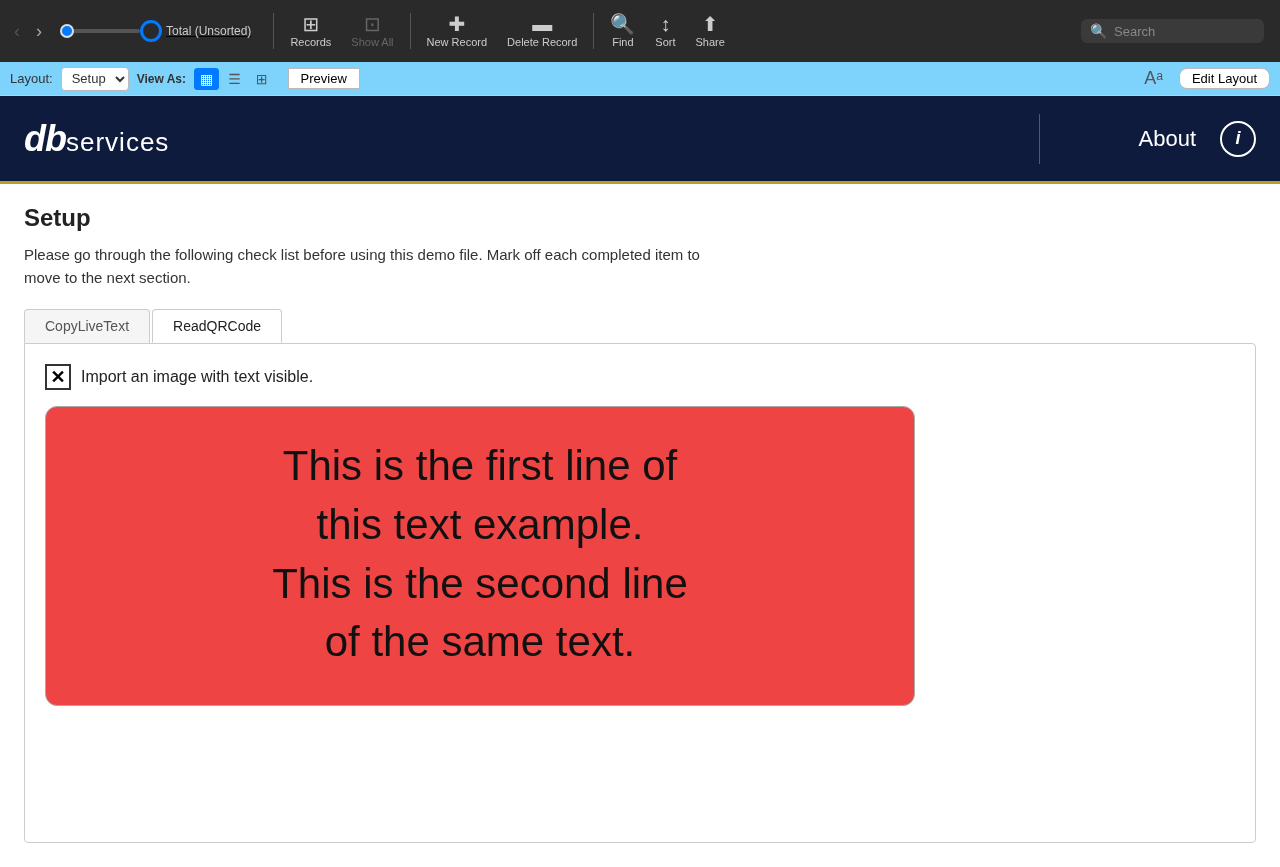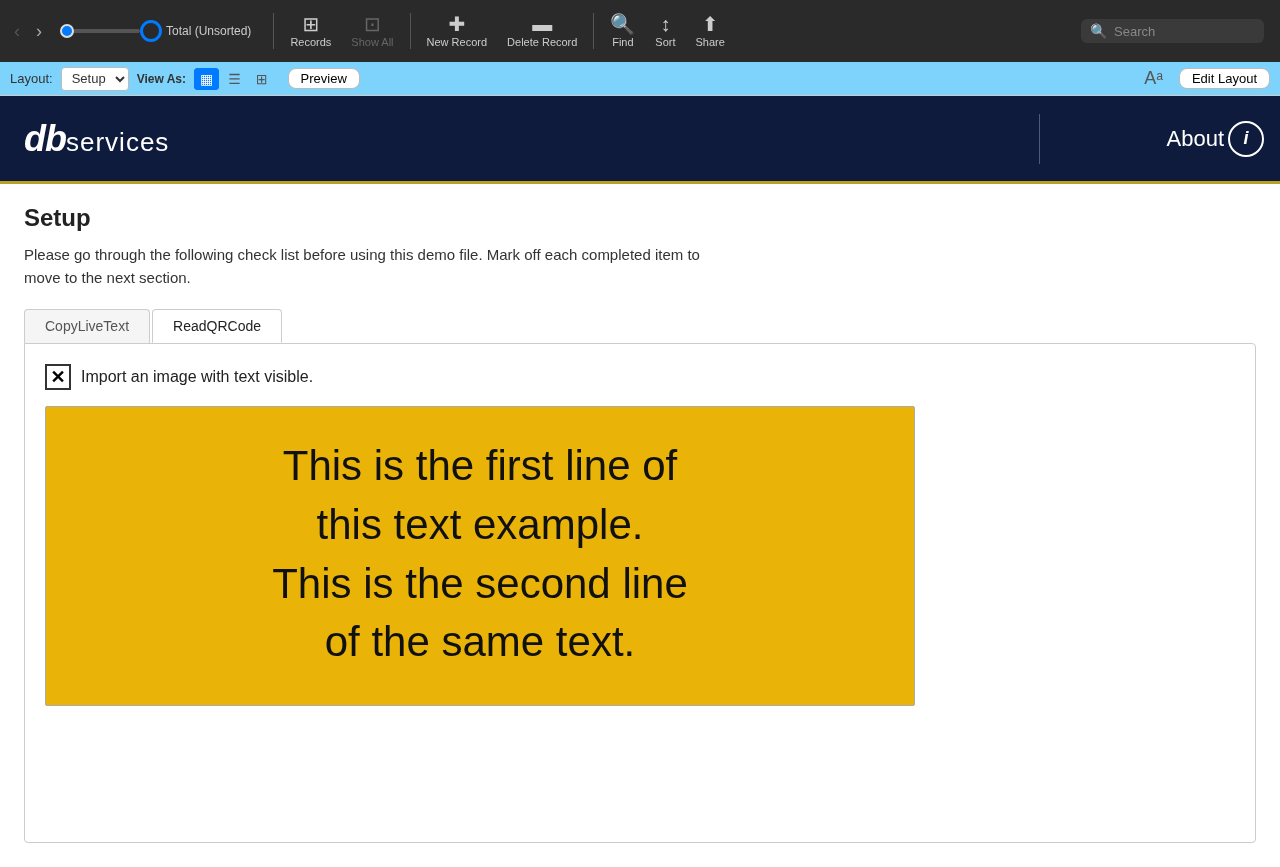--- a/index.html
+++ b/index.html
@@ -133,21 +133,21 @@
       font-size: 14px;
     }
     .view-icon-btn.active {
       background: #007aff;
       color: white;
       border-color: #007aff;
     }
     .preview-btn {
       background: white;
       border: 1px solid #bbb;
-      border-radius: 8px;
+      border-radius: 0;
       padding: 2px 12px;
       font-size: 13px;
       cursor: pointer;
       margin-left: 6px;
     }
     .layout-bar-spacer { flex: 1; }
     .font-icon {
       color: #555;
       font-size: 15px;
       cursor: pointer;
@@ -194,24 +194,24 @@
       height: 50px;
       background: #4a5a7a;
       margin: 0 auto 0 auto;
       position: absolute;
       right: 240px;
       top: 50%;
       transform: translateY(-50%);
     }
     .about-area {
       position: absolute;
-      right: 16px;
-      display: flex;
-      align-items: center;
-      gap: 4px;
+      right: 24px;
+      display: flex;
+      align-items: center;
+      gap: 24px;
       cursor: pointer;
     }
     .about-text {
       color: white;
       font-size: 22px;
       font-weight: 400;
     }
     .about-icon {
       width: 36px;
       height: 36px;
@@ -300,26 +300,26 @@
       flex-shrink: 0;
     }
     .checkbox-label {
       font-size: 16px;
       color: #222;
     }
 
     
     .image-container {
       border: 1px solid #aaa;
-      border-radius: 2px;
+      border-radius: 12px;
       padding: 30px 20px;
       display: flex;
       flex-direction: column;
       align-items: center;
-      background: #eab308;
+      background: #ef4444;
       max-width: 870px;
       min-height: 300px;
     }
     .image-text-display {
       width: 100%;
       text-align: center;
       font-size: 42px;
       font-weight: 300;
       color: #111;
       line-height: 1.4;
@@ -340,21 +340,21 @@
     }
   </style>
 </head>
 <body>
 
 <div class="toolbar">
   <div class="toolbar-nav">
     <button class="toolbar-nav-btn disabled">‹</button>
     <button class="toolbar-nav-btn">›</button>
   </div>
-  <div style="display:flex; align-items:center; gap:0; margin-right:16px;">
+  <div style="display:flex; align-items:center; gap:0; margin-right:16px;text-decoration:underline;">
     <div style="display:flex; flex-direction:column; align-items:center; width:80px;">
       <div style="width:80px; height:4px; background:#555; border-radius:2px; position:relative;">
         <div style="width:14px; height:14px; background:#007aff; border-radius:50%; position:absolute; top:-5px; left:0; border:2px solid #ddd;"></div>
       </div>
     </div>
     <div class="progress-circle"></div>
     <span class="total-label">Total (Unsorted)</span>
   </div>
   <div class="toolbar-separator"></div>
   <div class="toolbar-group">

